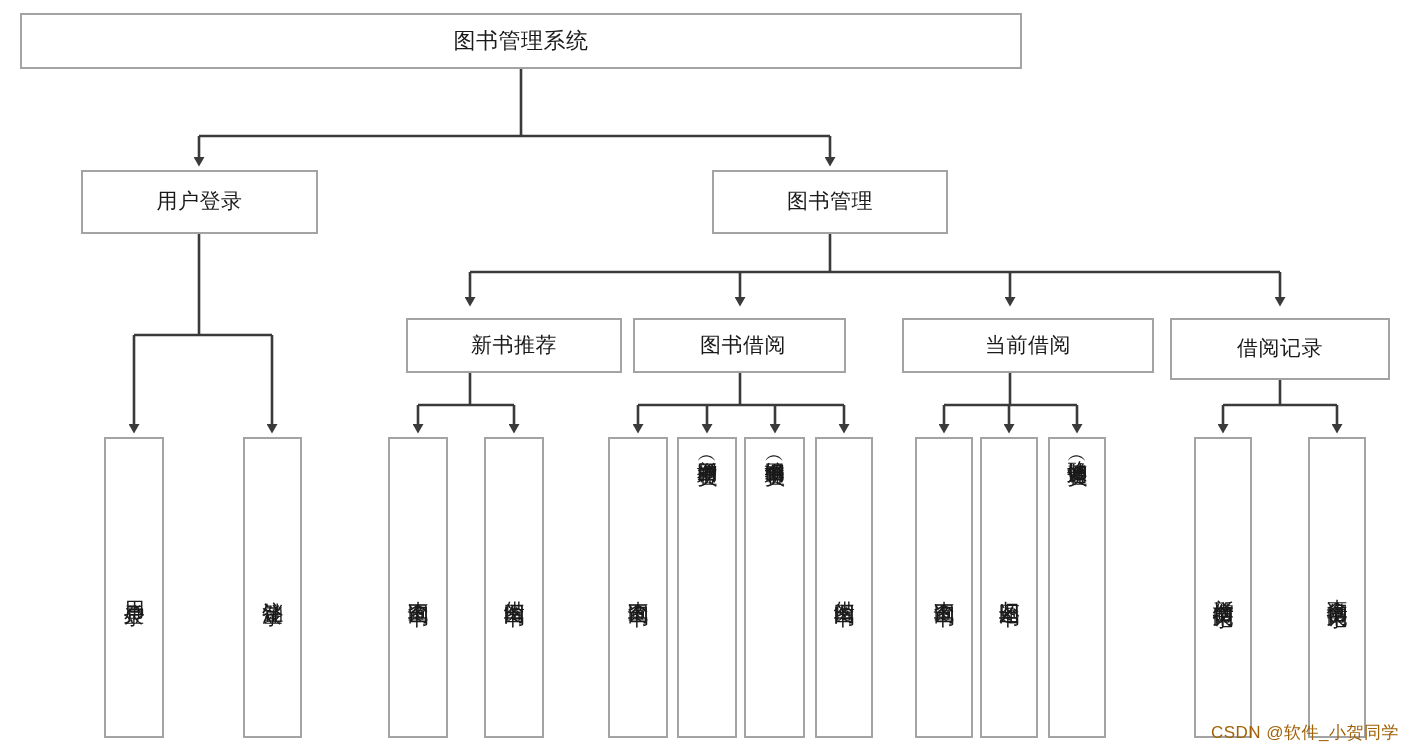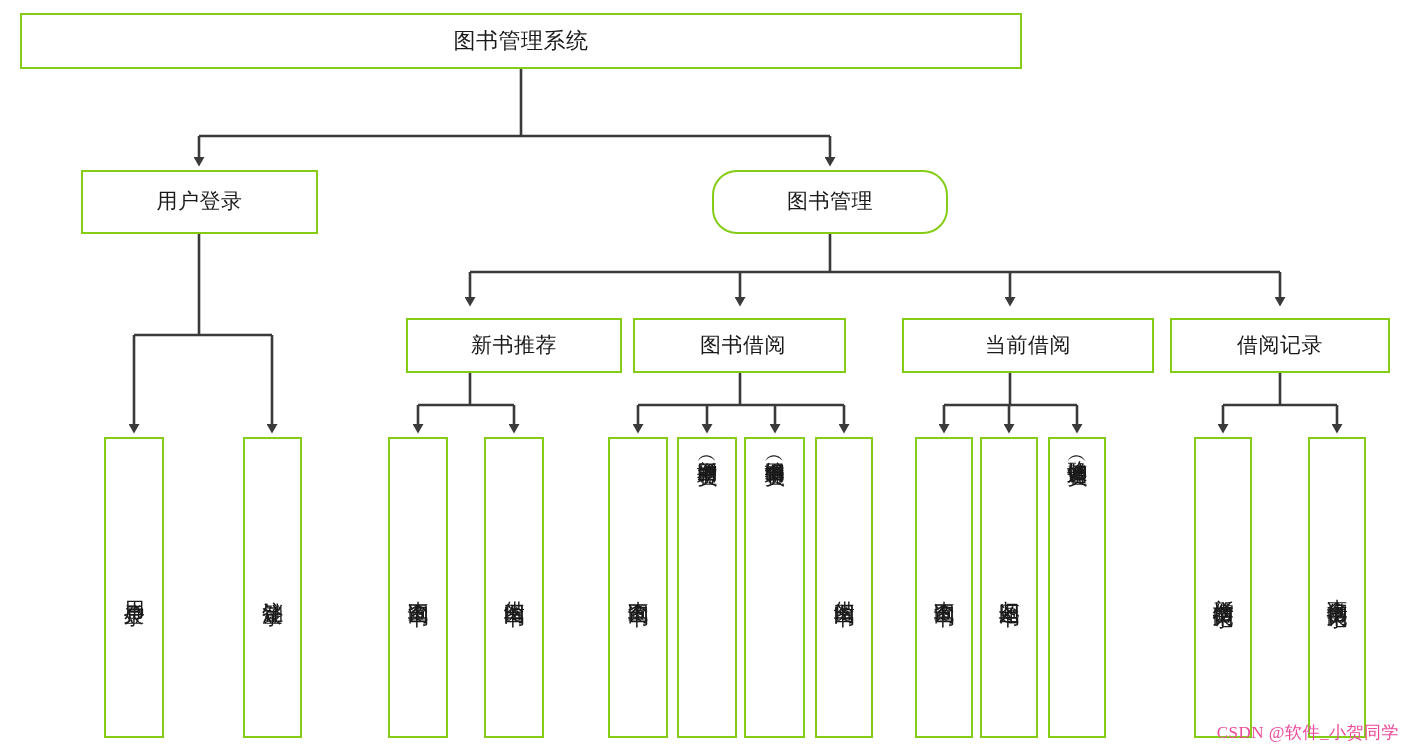--- a/index.html
+++ b/index.html
@@ -23,21 +23,21 @@
     left: 0;
     top: 0;
     width: 1405px;
     height: 747px;
     pointer-events: none;
   }
   .node {
     position: absolute;
     box-sizing: border-box;
     background: #ffffff;
-    border: 2px solid #84cc16;
+    border: 2px solid #a3a3a3;
     display: flex;
     align-items: center;
     justify-content: center;
     color: #1a1a1a;
     z-index: 2;
   }
   .node .node-label {
     display: block;
     text-align: center;
     line-height: 1.12;
@@ -72,25 +72,25 @@
   
   .node.vert.centered {
     align-items: center;
     padding-top: 0;
   }
   .watermark {
     position: absolute;
     right: 6px;
     bottom: 3px;
     font-size: 17px;
-    color: #ec4899;
+    color: #a16207;
     letter-spacing: 0.5px;
     white-space: nowrap;
     z-index: 3;
-    font-family: Liberation Serif, serif;
+    font-family: Liberation Sans, sans-serif;
   }
 </style>
 </head>
 <body>
 
 <div id="diagram-root">
 
   <svg id="edge-layer" viewBox="0 0 1405 747" xmlns="http://www.w3.org/2000/svg">
     <defs>
       <marker id="arrow" markerWidth="10" markerHeight="11" refX="1" refY="5.5" orient="auto" markerUnits="userSpaceOnUse">
@@ -142,37 +142,37 @@
   </svg>
 
   <div class="node horiz root" style="left:20px; top:13px; width:1002px; height:56px;">
     <span class="node-label">图书管理系统</span>
   </div>
 
   <div class="node horiz" style="left:81px; top:170px; width:237px; height:64px;">
     <span class="node-label">用户登录</span>
   </div>
 
-  <div class="node horiz" style="left:712px; top:170px; width:236px; height:64px;border-radius:25px;">
+  <div class="node horiz" style="left:712px; top:170px; width:236px; height:64px;">
     <span class="node-label">图书管理</span>
   </div>
 
   <div class="node horiz" style="left:362px; top:318px; width:216px; height:55px;margin-left:44px;">
     <span class="node-label">新书推荐</span>
   </div>
 
   <div class="node horiz" style="left:633px; top:318px; width:213px; height:55px;padding-left:7px;">
     <span class="node-label">图书借阅</span>
   </div>
 
   <div class="node horiz" style="left:902px; top:318px; width:252px; height:55px;">
     <span class="node-label">当前借阅</span>
   </div>
 
-  <div class="node horiz" style="left:1170px; top:318px; width:220px; height:55px;">
+  <div class="node horiz" style="left:1170px; top:318px; width:220px; height:62px;">
     <span class="node-label">借阅记录</span>
   </div>
 
   <div class="node vert centered" style="left:104px; top:437px; width:60px; height:301px;">
     <span class="node-label">用户登录</span>
   </div>
 
   <div class="node vert centered" style="left:243px; top:437px; width:59px; height:301px;">
     <span class="node-label">注销登录</span>
   </div>

